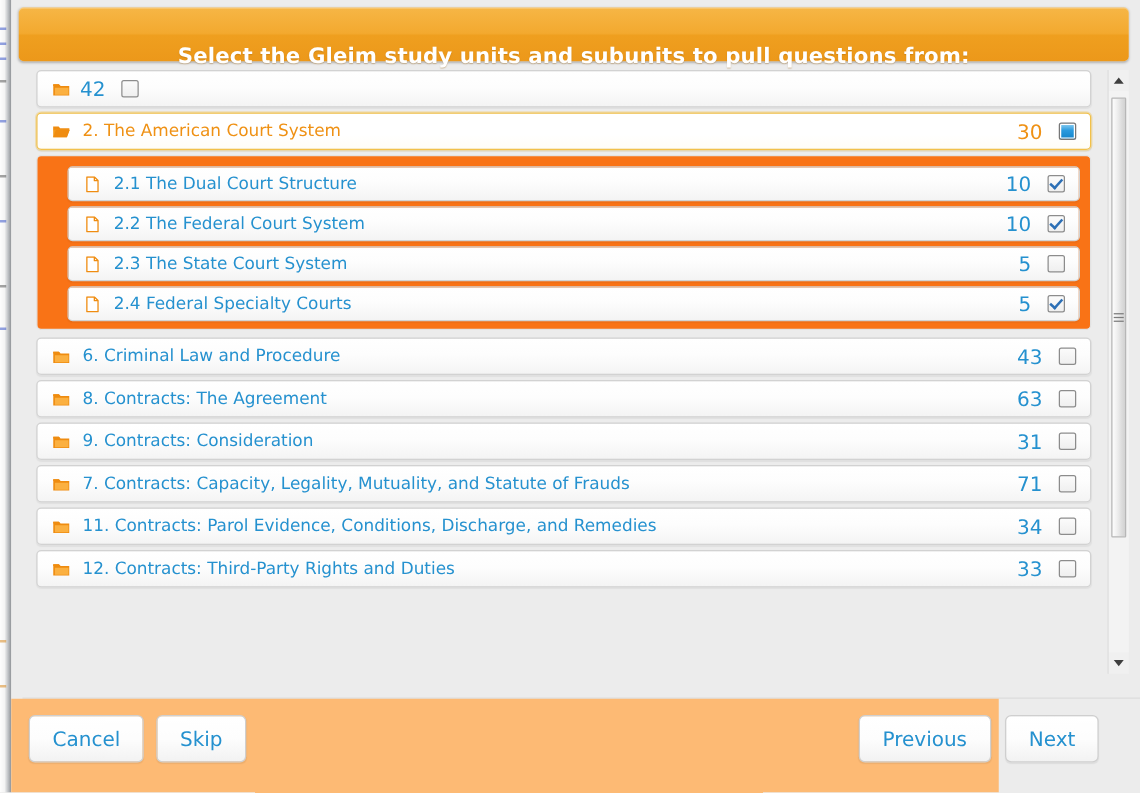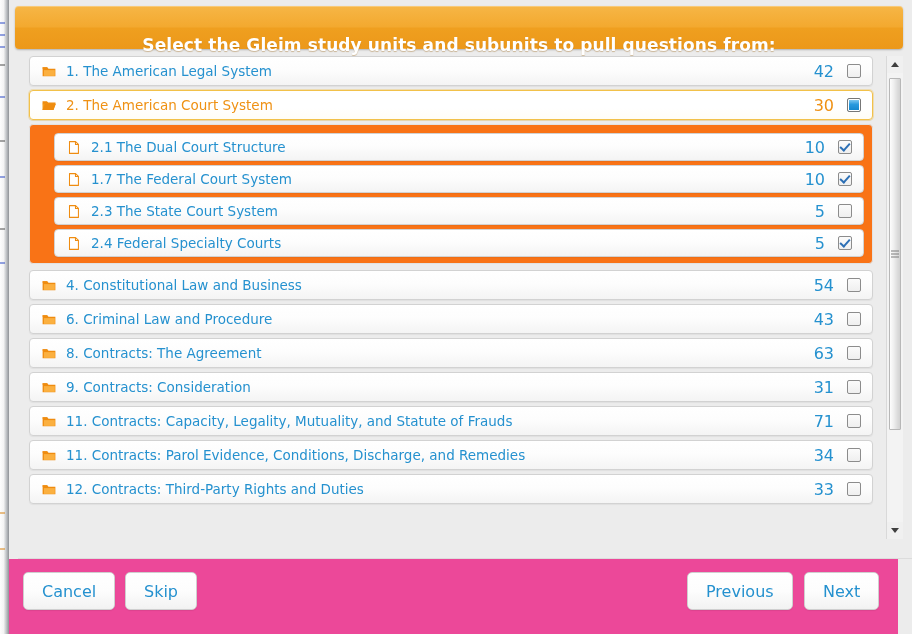--- a/index.html
+++ b/index.html
@@ -237,22 +237,22 @@
   
   .footer-sep {
     position: absolute;
     left: 9px; top: 558px;
     width: 894px; height: 1px;
     background: #dcdcdc;
   }
   .footer {
     position: absolute;
     left: 0; top: 559px;
-    width: 889px; height: 75px;
-    background: #ec4899;
+    width: 790px; height: 75px;
+    background: #fdba74;
     text-decoration: underline;
   }
   .btn {
     position: absolute;
     height: 38px;
     min-width: 62px;
     padding: 0 18px;
     border: 1px solid #cfcfcf;
     border-radius: 5px;
     background: linear-gradient(to bottom, #ffffff 0%, #fdfdfd 50%, #f2f2f2 100%);
@@ -296,21 +296,20 @@
     <div class="list-panel">
       <div class="list-scroll" id="list-scroll">
           <div class="row">
             <span class="icon-cell">
               <svg class="ico" viewBox="0 0 16 14" xmlns="http://www.w3.org/2000/svg">
                 <path d="M0.7 2.2h5.1l1.5 1.7h8.0v8.6H0.7z" fill="#ef8c10"></path>
                 <path d="M2.2 5.4h12.4v6.6H2.2z" fill="#fbb040"></path>
                 <path d="M0.7 2.2h5.1l1.5 1.7H0.7z" fill="#ef8c10"></path>
               </svg>
             </span>
-            <span class="label">1. The American Legal System</span>
             <span class="count">42</span>
             <span class="cb-cell">
               <span class="cb unchecked"></span>
             </span>
           </div>
           <div class="row selected">
             <span class="icon-cell">
               <svg class="ico" viewBox="0 0 16 14" xmlns="http://www.w3.org/2000/svg">
                 <path d="M0.6 2.0h5.0l1.4 1.6h8.4v2.0H0.6z" fill="#ef8c10"></path>
                 <path d="M0.6 5.0h13.0l2.0 0.0-2.6 7.0H0.6z" fill="#f49b1c"></path>
@@ -337,21 +336,21 @@
                 <span class="cb checked"></span>
               </span>
             </div>
             <div class="row">
               <span class="icon-cell">
                 <svg class="ico" viewBox="0 0 12 15" xmlns="http://www.w3.org/2000/svg">
                   <path d="M0.8 0.7h7.0l3.3 3.3v10.3H0.8z" fill="#ffffff" stroke="#ef8c10" stroke-width="1.2" stroke-linejoin="round"></path>
                   <path d="M7.7 0.8v3.3h3.3" fill="none" stroke="#ef8c10" stroke-width="1.2" stroke-linejoin="round"></path>
                 </svg>
               </span>
-              <span class="label">1.7 The Federal Court System</span>
+              <span class="label">2.2 The Federal Court System</span>
               <span class="count">10</span>
               <span class="cb-cell">
                 <span class="cb checked"></span>
               </span>
             </div>
             <div class="row">
               <span class="icon-cell">
                 <svg class="ico" viewBox="0 0 12 15" xmlns="http://www.w3.org/2000/svg">
                   <path d="M0.8 0.7h7.0l3.3 3.3v10.3H0.8z" fill="#ffffff" stroke="#ef8c10" stroke-width="1.2" stroke-linejoin="round"></path>
                   <path d="M7.7 0.8v3.3h3.3" fill="none" stroke="#ef8c10" stroke-width="1.2" stroke-linejoin="round"></path>
@@ -378,34 +377,20 @@
             </div>
           </div>
           <div class="row">
             <span class="icon-cell">
               <svg class="ico" viewBox="0 0 16 14" xmlns="http://www.w3.org/2000/svg">
                 <path d="M0.7 2.2h5.1l1.5 1.7h8.0v8.6H0.7z" fill="#ef8c10"></path>
                 <path d="M2.2 5.4h12.4v6.6H2.2z" fill="#fbb040"></path>
                 <path d="M0.7 2.2h5.1l1.5 1.7H0.7z" fill="#ef8c10"></path>
               </svg>
             </span>
-            <span class="label">4. Constitutional Law and Business</span>
-            <span class="count">54</span>
-            <span class="cb-cell">
-              <span class="cb unchecked"></span>
-            </span>
-          </div>
-          <div class="row">
-            <span class="icon-cell">
-              <svg class="ico" viewBox="0 0 16 14" xmlns="http://www.w3.org/2000/svg">
-                <path d="M0.7 2.2h5.1l1.5 1.7h8.0v8.6H0.7z" fill="#ef8c10"></path>
-                <path d="M2.2 5.4h12.4v6.6H2.2z" fill="#fbb040"></path>
-                <path d="M0.7 2.2h5.1l1.5 1.7H0.7z" fill="#ef8c10"></path>
-              </svg>
-            </span>
             <span class="label">6. Criminal Law and Procedure</span>
             <span class="count">43</span>
             <span class="cb-cell">
               <span class="cb unchecked"></span>
             </span>
           </div>
           <div class="row">
             <span class="icon-cell">
               <svg class="ico" viewBox="0 0 16 14" xmlns="http://www.w3.org/2000/svg">
                 <path d="M0.7 2.2h5.1l1.5 1.7h8.0v8.6H0.7z" fill="#ef8c10"></path>
@@ -434,21 +419,21 @@
             </span>
           </div>
           <div class="row">
             <span class="icon-cell">
               <svg class="ico" viewBox="0 0 16 14" xmlns="http://www.w3.org/2000/svg">
                 <path d="M0.7 2.2h5.1l1.5 1.7h8.0v8.6H0.7z" fill="#ef8c10"></path>
                 <path d="M2.2 5.4h12.4v6.6H2.2z" fill="#fbb040"></path>
                 <path d="M0.7 2.2h5.1l1.5 1.7H0.7z" fill="#ef8c10"></path>
               </svg>
             </span>
-            <span class="label">11. Contracts: Capacity, Legality, Mutuality, and Statute of Frauds</span>
+            <span class="label">7. Contracts: Capacity, Legality, Mutuality, and Statute of Frauds</span>
             <span class="count">71</span>
             <span class="cb-cell">
               <span class="cb unchecked"></span>
             </span>
           </div>
           <div class="row">
             <span class="icon-cell">
               <svg class="ico" viewBox="0 0 16 14" xmlns="http://www.w3.org/2000/svg">
                 <path d="M0.7 2.2h5.1l1.5 1.7h8.0v8.6H0.7z" fill="#ef8c10"></path>
                 <path d="M2.2 5.4h12.4v6.6H2.2z" fill="#fbb040"></path>

